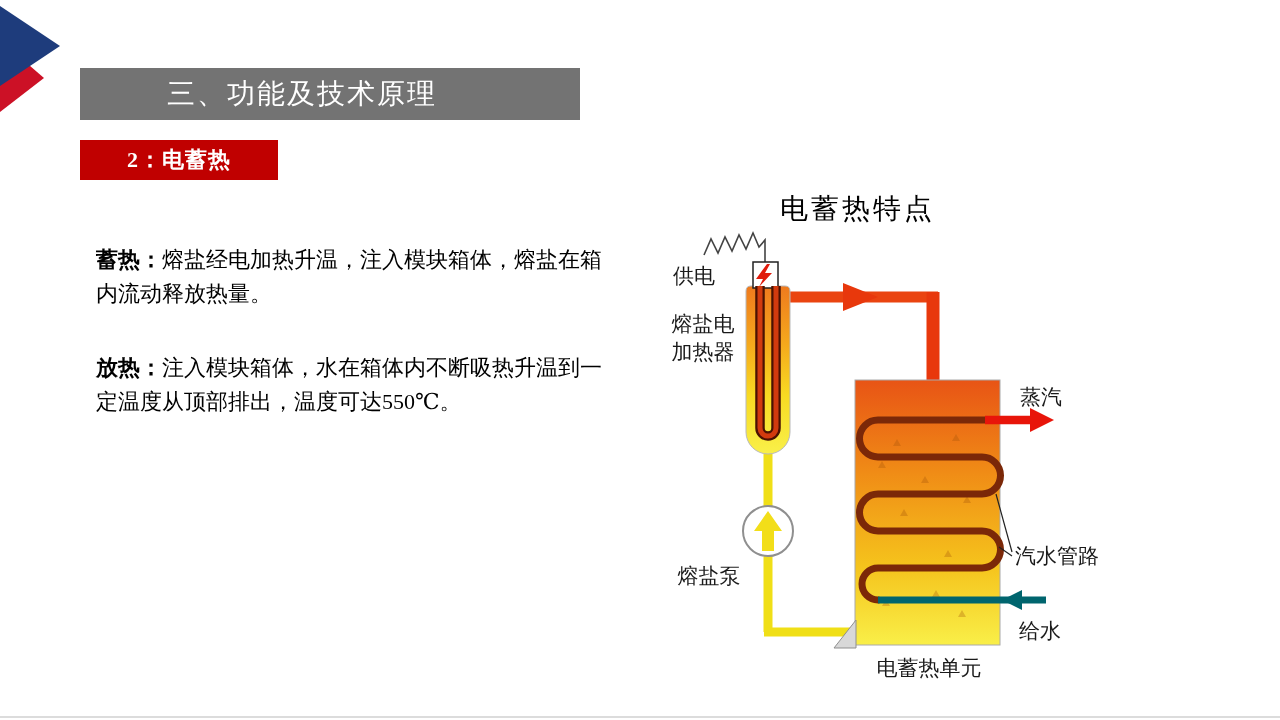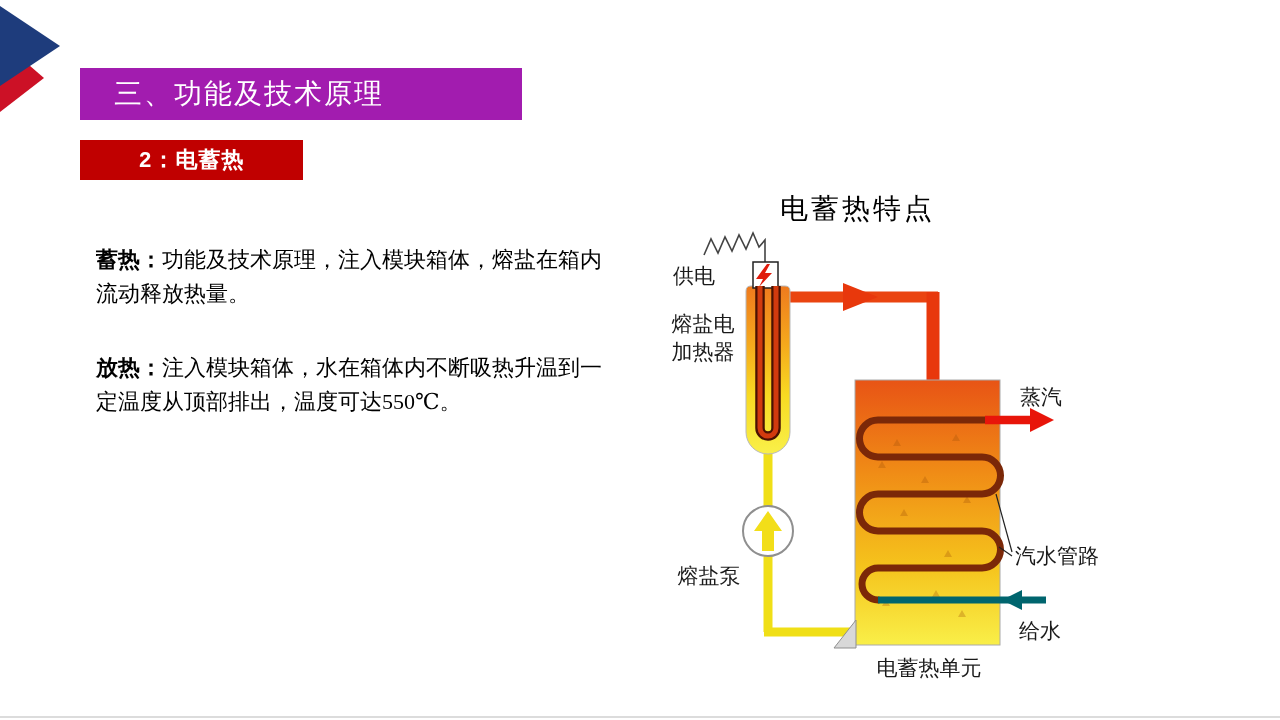--- a/index.html
+++ b/index.html
@@ -2,28 +2,28 @@
 <html><head>
 <meta charset="utf-8">
 <style>
   html,body{margin:0;padding:0;}
   body{
     width:1280px;height:720px;background:#ffffff;position:relative;overflow:hidden;
     font-family:"Liberation Serif","DejaVu Serif",serif;color:#000;
   }
   .corner{position:absolute;left:0;top:0;}
   .banner{
-    position:absolute;left:80px;top:68px;width:442px;height:52px;
-    background:#a21caf;color:#ffffff;font-size:28px;letter-spacing:2px;
-    display:flex;align-items:center;padding-left:34px;box-sizing:border-box;
+    position:absolute;left:80px;top:68px;width:500px;height:52px;
+    background:#737373;color:#ffffff;font-size:28px;letter-spacing:2px;
+    display:flex;align-items:center;padding-left:87px;box-sizing:border-box;
   }
   .badge{
-    position:absolute;left:80px;top:140px;width:223px;height:40px;
+    position:absolute;left:80px;top:140px;width:198px;height:40px;
     background:#c00000;color:#ffffff;font-size:22px;font-weight:bold;
-    display:flex;align-items:center;justify-content:center;letter-spacing:1px;font-family:Liberation Mono, monospace;
+    display:flex;align-items:center;justify-content:center;letter-spacing:1px;
   }
   .body-text{
     position:absolute;left:96px;top:243px;width:516px;
     font-size:22px;line-height:34px;
   }
   .body-text p{margin:0 0 40px 0;}
   .diagram-title{
     position:absolute;left:780px;top:190px;width:240px;text-align:left;
     font-size:28px;letter-spacing:3px;
   }
@@ -44,21 +44,21 @@
 
 <div class="banner">
   <span>三、功能及技术原理</span>
 </div>
 
 <div class="badge">
   <span>2：电蓄热</span>
 </div>
 
 <div class="body-text">
-  <p><b>蓄热：</b><span>功能及技术原理，注入模块箱体，熔盐在箱内流动释放热量。</span></p>
+  <p><b>蓄热：</b><span>熔盐经电加热升温，注入模块箱体，熔盐在箱内流动释放热量。</span></p>
   <p><b>放热：</b><span>注入模块箱体，水在箱体内不断吸热升温到一定温度从顶部排出，温度可达550℃。</span></p>
 </div>
 
 <div class="diagram-title">电蓄热特点</div>
 
 <svg class="diagram-svg" width="470" height="478" viewBox="630 222 470 478">
   <defs>
     <linearGradient id="heaterGrad" x1="0" y1="0" x2="0" y2="1">
       <stop offset="0" stop-color="#ef7a1e"></stop>
       <stop offset="0.35" stop-color="#f5a91c"></stop>

